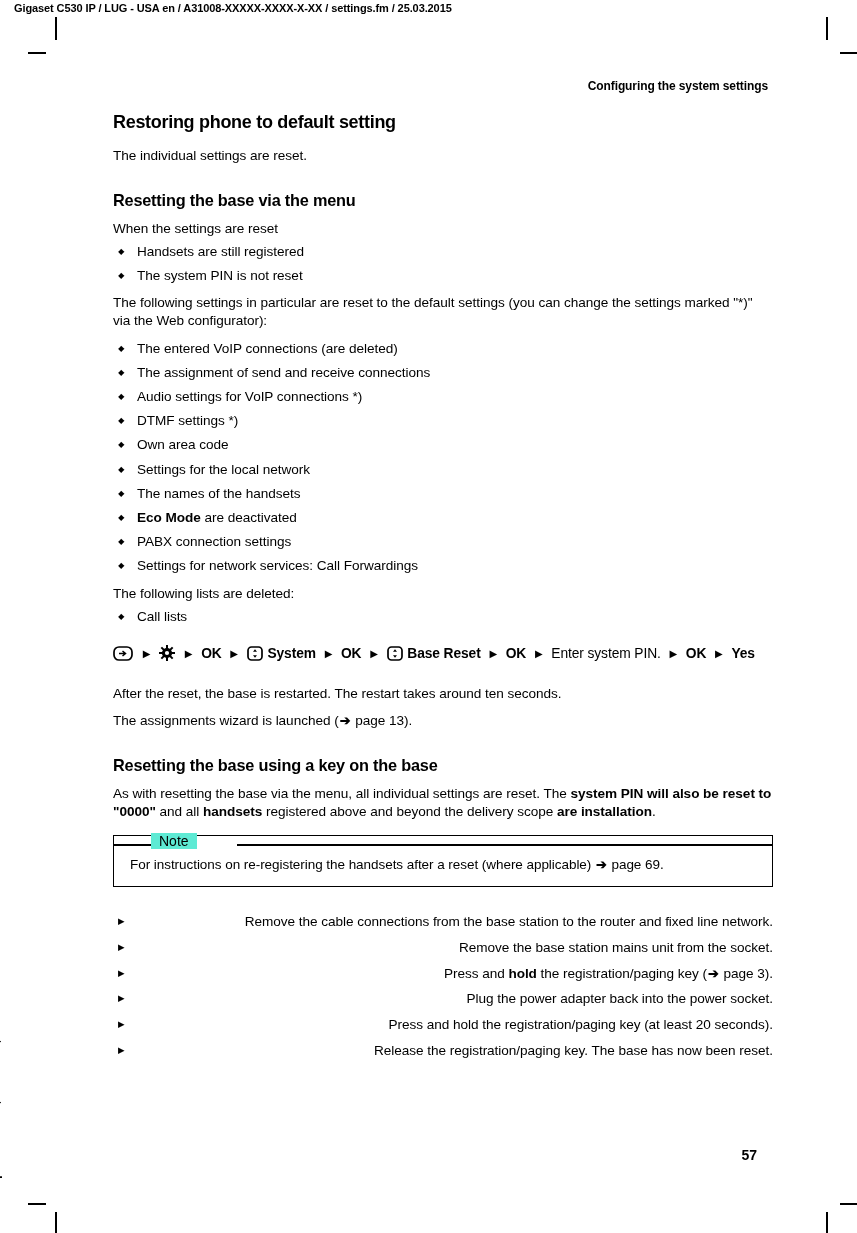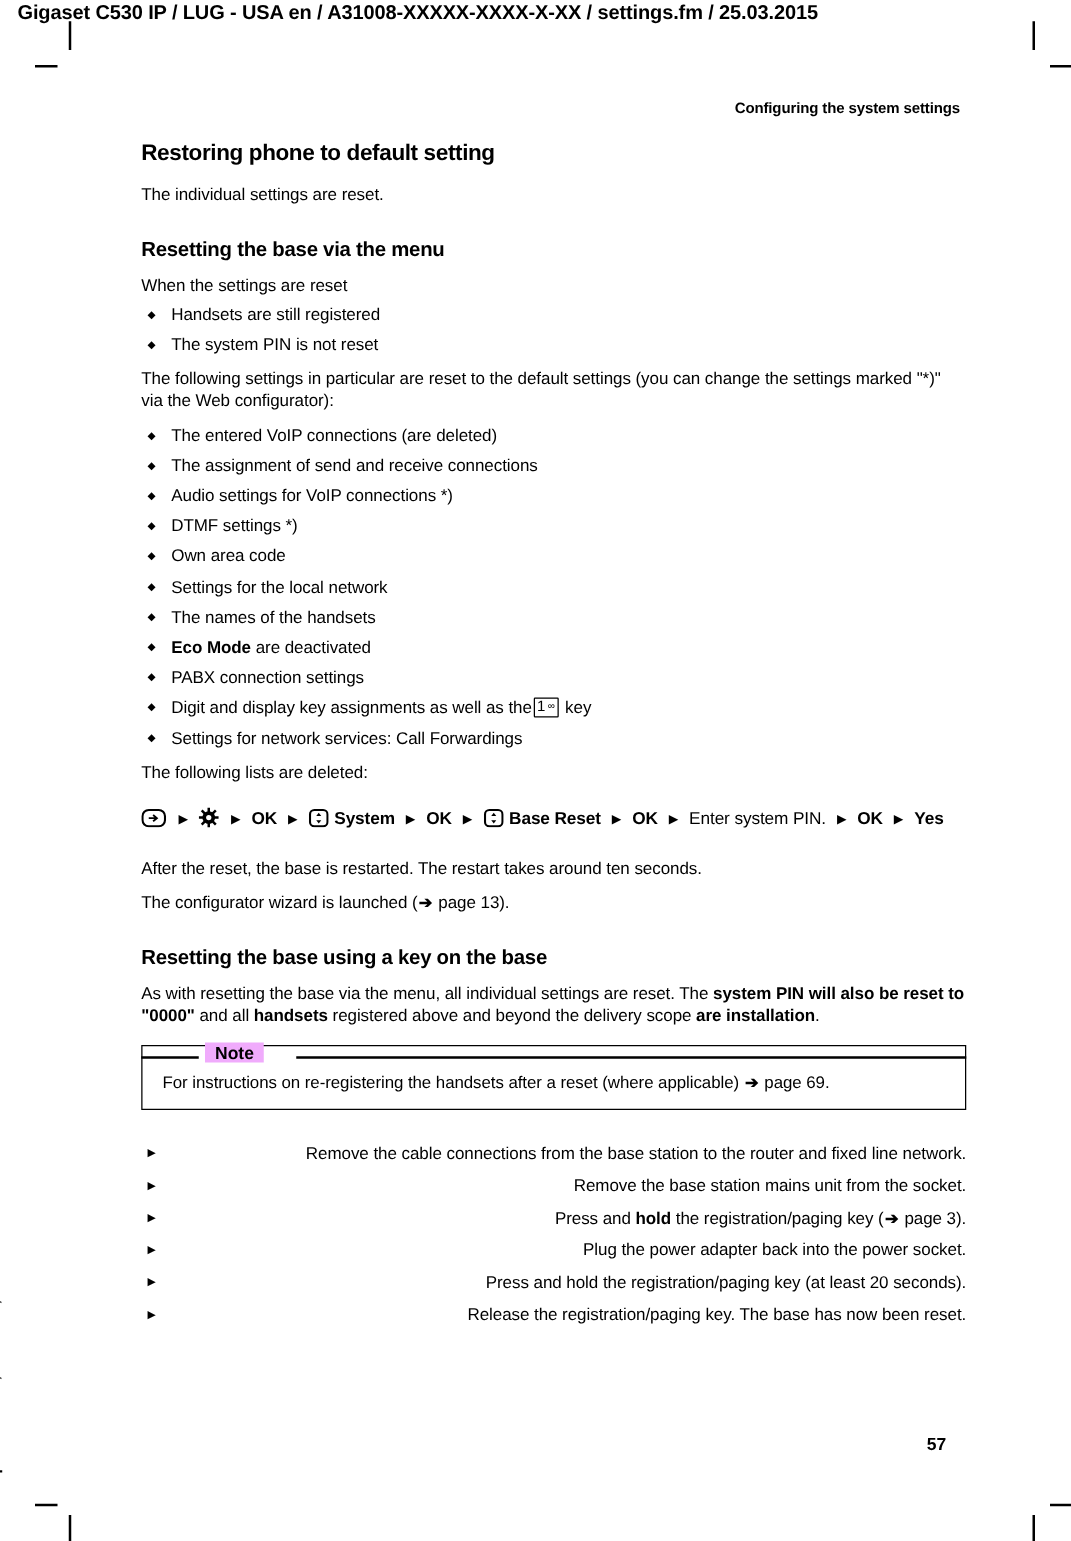--- a/index.html
+++ b/index.html
@@ -22,21 +22,21 @@
     background: #000;
   }
   .crop-v { width: 1.5px; height: 23px; }
   .crop-h { width: 18px; height: 1.5px; }
 
   
   .doc-header {
     position: absolute;
     top: 2px;
     left: 14px;
-    font-size: 16px;
+    font-size: 11px;
     font-weight: 600;
     letter-spacing: -0.1px;
     white-space: nowrap;
   }
 
   .running-head {
     position: absolute;
     top: 79px;
     right: 89px;
     font-size: 12px;
@@ -209,25 +209,25 @@
   }
   .note-box p {
     margin: 0;
     font-size: 13.5px;
     line-height: 1.3;
     letter-spacing: -0.05px;
   }
   .note-label {
     position: absolute;
     top: -2px;
-    left: 51px;
-    background: #f0abfc;
+    left: 38px;
+    background: #5eead4;
     padding: 0 8px;
     font-size: 14px;
-    font-weight: bold;
+    font-weight: normal;
     z-index: 2;
   }
   .note-top-rule {
     position: absolute;
     top: 9px;
     left: 0;
     width: 100%;
     height: 1.4px;
     background: #000;
     z-index: 1;
@@ -284,27 +284,29 @@
     <li>Audio settings for VoIP connections *)</li>
     <li>DTMF settings *)</li>
     <li>Own area code</li>
     <li>Settings for the local network</li>
     <li>The names of the handsets</li>
 
     <li><b>Eco Mode</b><span> are deactivated</span></li>
 
     <li>PABX connection settings</li>
 
-    <li><span>Digit and display key assignments as well as the</span><span class="key-box"><span class="k-num">1</span><span class="k-mail">∞</span></span> <span>key</span></li>
 
     <li>Settings for network services: Call Forwardings</li>
   </ul>
 
   <p class="para tight">The following lists are deleted:</p>
 
+  <ul class="bullets">
+    <li>Call lists</li>
+  </ul>
 
   <div class="menu-path">
     <span class="icon-inline">
       <svg width="20" height="15" viewBox="0 0 20 15" aria-hidden="true">
         <rect x="1" y="1" width="18" height="13" rx="5" ry="5" fill="none" stroke="#000" stroke-width="1.7"></rect>
         <path d="M6 7.5 H12 M9.5 5 L12.5 7.5 L9.5 10" fill="none" stroke="#000" stroke-width="1.5"></path>
       </svg>
     </span>
     <span class="step-sep">▶</span>
 
@@ -355,21 +357,21 @@
     <span class="step-sep">▶</span>
 
     <span class="m-label">OK</span>
     <span class="step-sep">▶</span>
 
     <span class="m-label">Yes</span>
   </div>
 
   <p class="para">After the reset, the base is restarted. The restart takes around ten seconds.</p>
 
-  <p class="para"><span>The configurator wizard is launched (</span><span class="arrow-ref">➔</span> <span>page 13</span><span>).</span></p>
+  <p class="para"><span>The assignments wizard is launched (</span><span class="arrow-ref">➔</span> <span>page 13</span><span>).</span></p>
 
   <h2 class="subtitle">Resetting the base using a key on the base</h2>
 
   <p class="para"><span>As with resetting the base via the menu, all individual settings are reset. The </span><b>system PIN will also be reset to "0000"</b><span> and all </span><b>handsets</b><span> registered above and beyond the delivery scope </span><b>are installation</b><span>.</span></p>
 
   <div class="note-wrap">
     <div class="note-top-rule"></div>
     <div class="note-top-gap"></div>
     <div class="note-label">Note</div>
     <div class="note-box">

